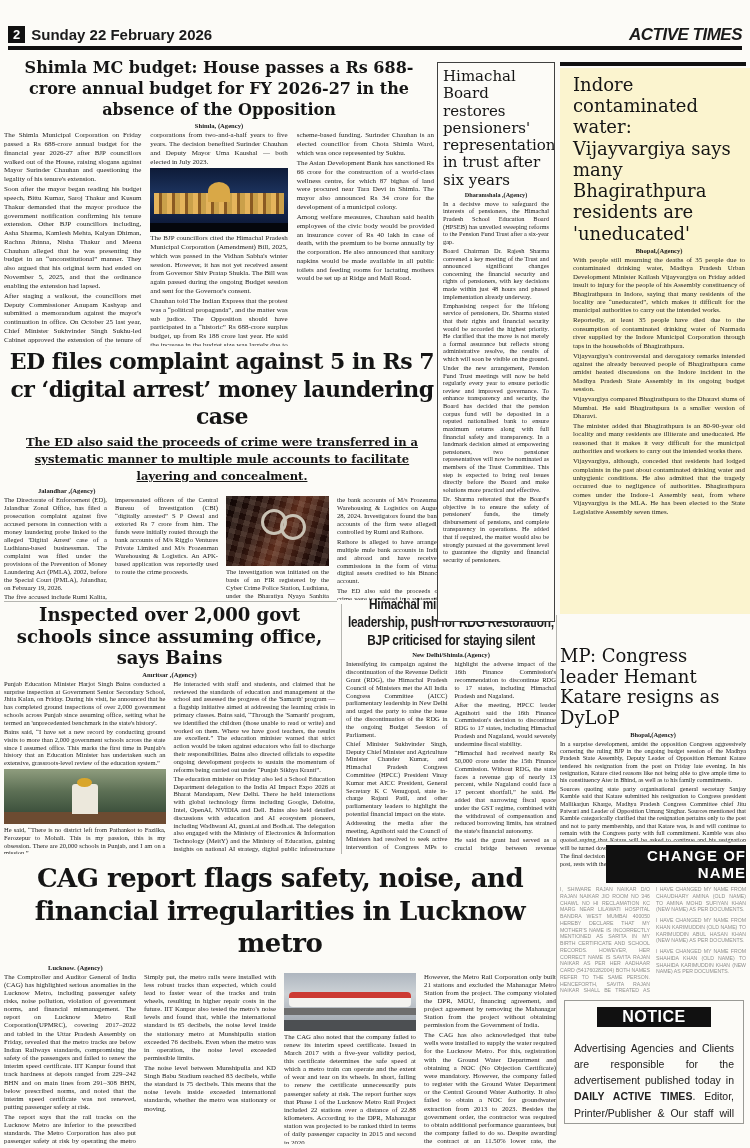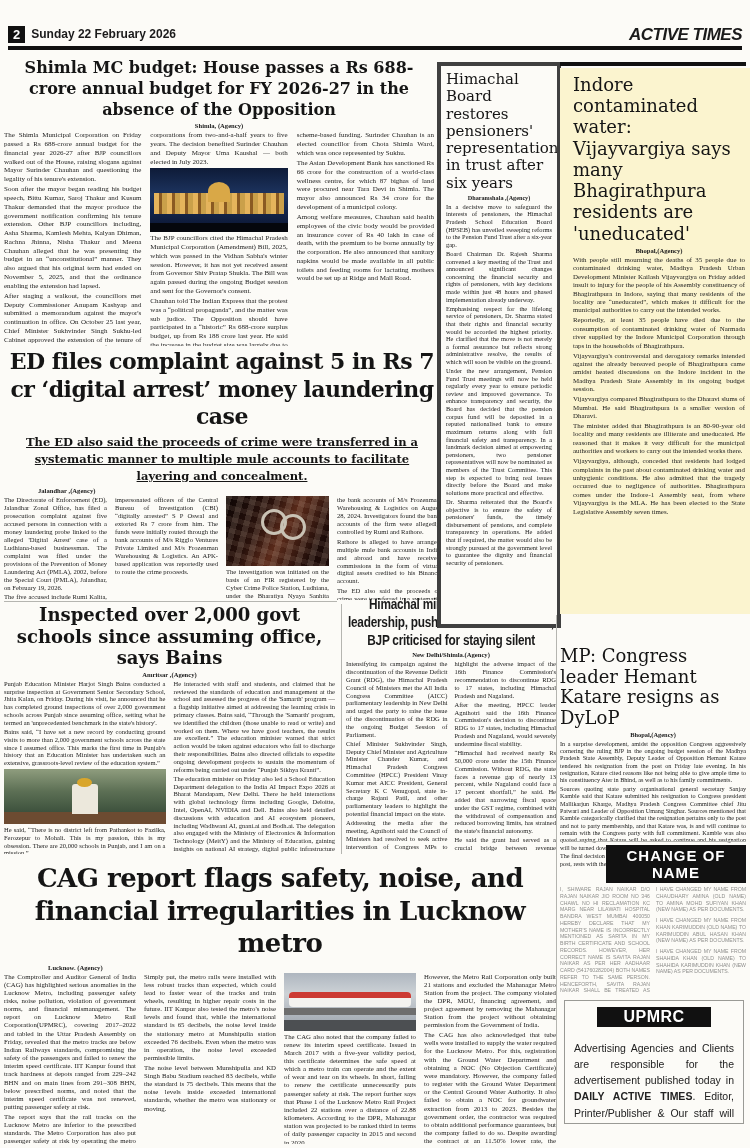--- a/index.html
+++ b/index.html
@@ -4,42 +4,42 @@
 <style>
   html,body { margin:0; padding:0; background:#d9d9d4; }
   .page { position:relative; width:750px; height:1148px; margin:0 auto; background:#fcfbf7;
           font-family:"Liberation Serif", serif; color:#1b1b1b; overflow:hidden; }
   .abs { position:absolute; }
   .blk { overflow:hidden; }
 
   
   .pagenum { display:inline-block; background:#111; color:#fff; font-family:"Liberation Sans",sans-serif;
              font-weight:bold; font-size:13px; line-height:17px; padding:0 5px; vertical-align:middle; }
-  .hdr-date { font-family:"Liberation Sans",sans-serif; font-weight:bold; font-size:12px; margin-left:6px; vertical-align:middle; }
+  .hdr-date { font-family:"Liberation Sans",sans-serif; font-weight:bold; font-size:15px; margin-left:6px; vertical-align:middle; }
   .masthead { font-family:"Liberation Sans",sans-serif; font-weight:bold; font-size:17px; letter-spacing:-0.5px;font-style:italic; }
   .hdr-rule { background:#111; }
 
   
   .hl { font-family:"DejaVu Serif",serif; color:#151515; }
   .hl-center { text-align:center; }
   .hl-bold { font-weight:bold; }
   .hl-sans { font-family:"Liberation Sans",sans-serif; font-weight:bold; letter-spacing:-0.3px; text-align:center; }
 
   .dateline { font-weight:bold; text-align:center; font-size:6.6px; margin:2px 0 2px; }
   .body-txt { text-align:justify; }
   .para { margin:0 0 1.5px; }
   .cols2 { column-count:2; column-gap:8px; column-fill:auto; }
   .cols3 { column-count:3; column-gap:9px; column-fill:auto; }
   .cols4 { column-count:4; column-gap:8px; column-fill:auto; }
 
   .rule-v { background:#b5b5b0; width:1px; }
   .rule-h { background:#b5b5b0; height:1px; }
 
   
-  .boxed { border:4px solid #404040; background:#fcfbf7; padding:5px 5px; }
+  .boxed { border:1px solid #404040; background:#fcfbf7; padding:5px 5px; }
 
   
   .yellow { background:#fbf4cf; padding:6px 13px; }
   .topbar { background:#111; height:4px; }
 
   
   .photo { position:relative; width:100%; margin:2px 0; break-inside:avoid; overflow:hidden; }
   .ph-shimla { height:64px; background:linear-gradient(180deg,#0e1b38 0%,#1d3460 42%,#162a52 58%,#0b1430 100%); }
   .ph-shimla .lights { position:absolute; left:3%; right:3%; top:38%; height:34%;
       background:repeating-linear-gradient(90deg,#e5b45c 0 5px,#8a5a22 5px 8px,#caa04a 8px 13px); }
@@ -56,21 +56,21 @@
   .ph-bains .figure { position:absolute; left:42%; bottom:18%; width:16%; height:55%; background:#ece8dc; border-radius:3px 3px 0 0; }
   .ph-bains .turban { position:absolute; left:45.5%; top:16%; width:9%; height:16%; background:#d9a62b; border-radius:50%; }
   .ph-metro { height:58px; background:linear-gradient(180deg,#aeb6bf 0%,#cdd2d6 36%,#98a0aa 100%); }
   .ph-metro .train { position:absolute; left:4%; right:4%; top:34%; height:26%; background:#f4f3f0; border-radius:4px; }
   .ph-metro .stripe { position:absolute; left:4%; right:4%; top:34%; height:6px; background:#cc3a33; border-radius:4px 4px 0 0; }
   .ph-metro .viaduct { position:absolute; left:0; right:0; top:62%; height:12%; background:#6e6e6e; }
   .ph-metro .road { position:absolute; left:0; right:0; bottom:0; height:18%; background:#4c4f52; }
 
   
   .con-banner { background:#111; color:#fff; font-family:"Liberation Sans",sans-serif; font-weight:bold;
-                font-size:15px; letter-spacing:1px; text-align:center; padding:2px 0;margin-left:46px; }
+                font-size:15px; letter-spacing:1px; text-align:right; padding:2px 0;margin-left:46px; }
   .con-items { column-count:2; column-gap:6px; column-fill:auto; font-family:"Liberation Sans",sans-serif;
                font-size:5.2px; line-height:1.3; color:#8e8e8c; text-align:justify; }
   .con-item { margin:0 0 4px; break-inside:avoid-column; }
 
   
   .notice { border:1px solid #9a9a95; background:#fcfbf7; }
   .notice-banner { background:#111; color:#fff; font-family:"Liberation Sans",sans-serif; font-weight:bold;
                    font-size:16px; letter-spacing:0.5px; text-align:center; width:64%; margin:6px auto 4px; padding:1px 0; }
   .notice-body { font-family:"Liberation Sans",sans-serif; font-size:10.5px; line-height:1.55;
                  text-align:justify; padding:2px 9px 6px; color:#222; }
@@ -224,17 +224,17 @@
     <div class="con-items blk" style="height:124px; margin-top:3px;">
       <p class="con-item">I, SHIWARE RAJAN NAIKAR D/O RAJAN NAIKAR JIO ROOM NO 346 CHAWL NO HI RECLAMATION KC MARG NEAR LILAWATI HOSPITAL BANDRA WEST MUMBAI 400050 HEREBY DECLARE THAT MY MOTHER'S NAME IS INCORRECTLY MENTIONED AS SARITA IN MY BIRTH CERTIFICATE AND SCHOOL RECORDS. HOWEVER, HER CORRECT NAME IS SAVITA RAJAN NAIKAR AS PER HER AADHAAR CARD (541760282004) BOTH NAMES REFER TO THE SAME PERSON. HENCEFORTH, SAVITA RAJAN NAIKAR SHALL BE TREATED AS THE CORRECT NAME FOR ALL OFFICIAL PURPOSES.</p>
       <p class="con-item">I HAVE CHANGED MY NAME FROM CHAUDHARY AMINA (OLD NAME) TO AMINA MOHD SUFIYAN KHAN (NEW NAME) AS PER DOCUMENTS.</p>
       <p class="con-item">I HAVE CHANGED MY NAME FROM KHAN KARIMUDDIN (OLD NAME) TO KARIMUDDIN ABUL HASAN KHAN (NEW NAME) AS PER DOCUMENTS.</p>
       <p class="con-item">I HAVE CHANGED MY NAME FROM SHAHIDA KHAN (OLD NAME) TO SHAHIDA KARIMUDDIN KHAN (NEW NAME) AS PER DOCUMENTS.</p>
 
     </div>
   </div>
 
   <div class="abs notice blk" style="left:564px; top:1000px; width:178px; height:122px;">
-    <div class="notice-banner">UPMRC</div>
+    <div class="notice-banner">NOTICE</div>
     <p class="notice-body"><span>Advertising Agencies and Clients are responsible for the advertisement published today in </span><b>DAILY ACTIVE TIMES</b><span>. Editor, Printer/Publisher &amp; Our staff will not be resposible for any advertising agency Readers and Well-wisher please be noted.</span></p>
   </div>
 
 </div>
 
 </body></html>

